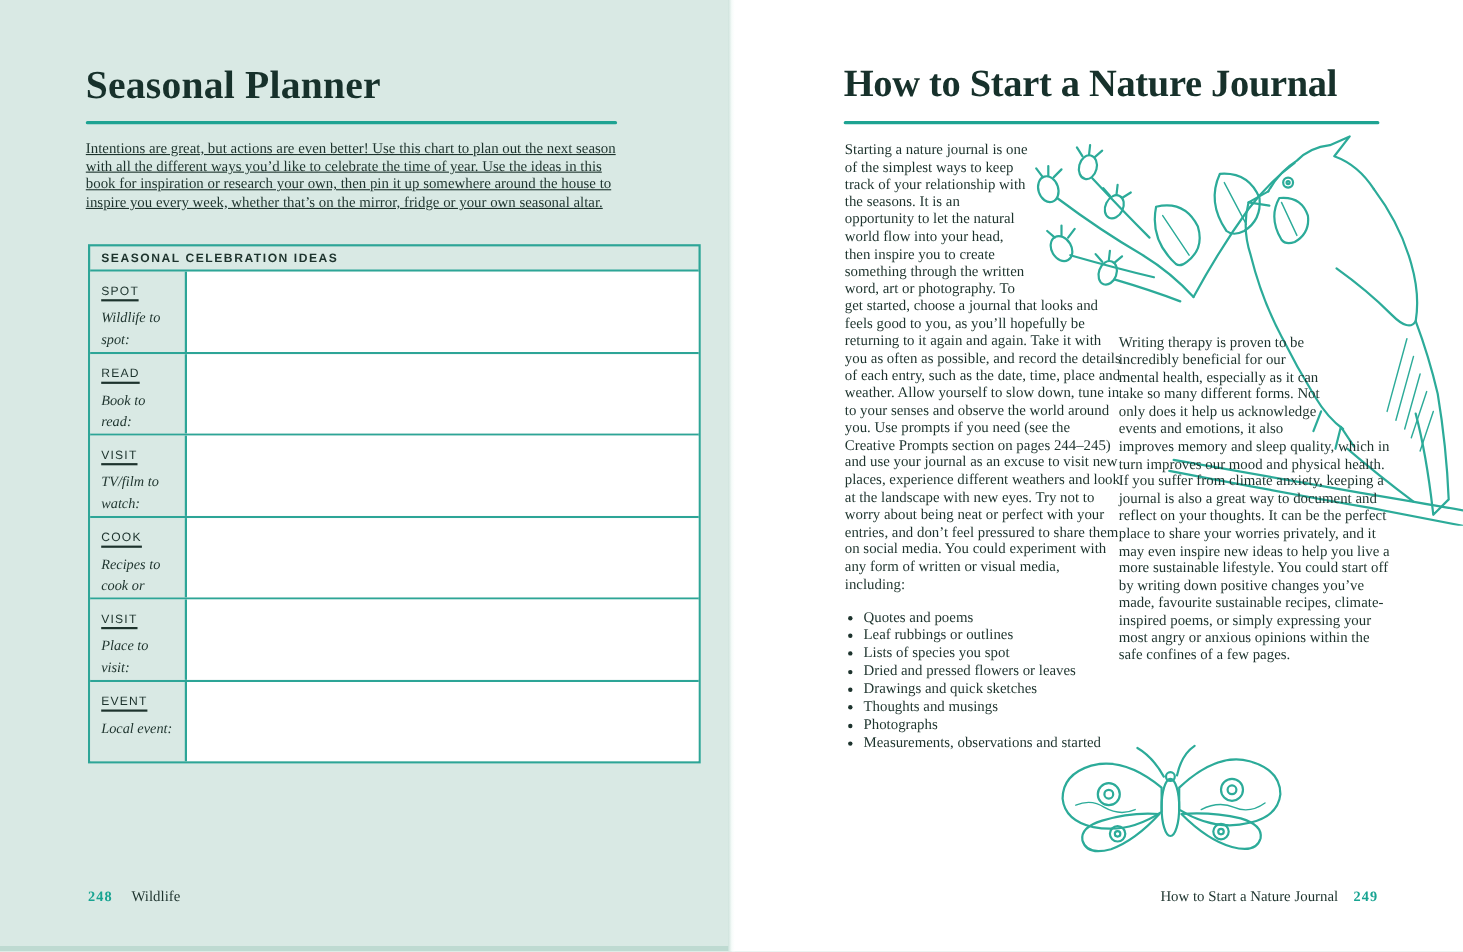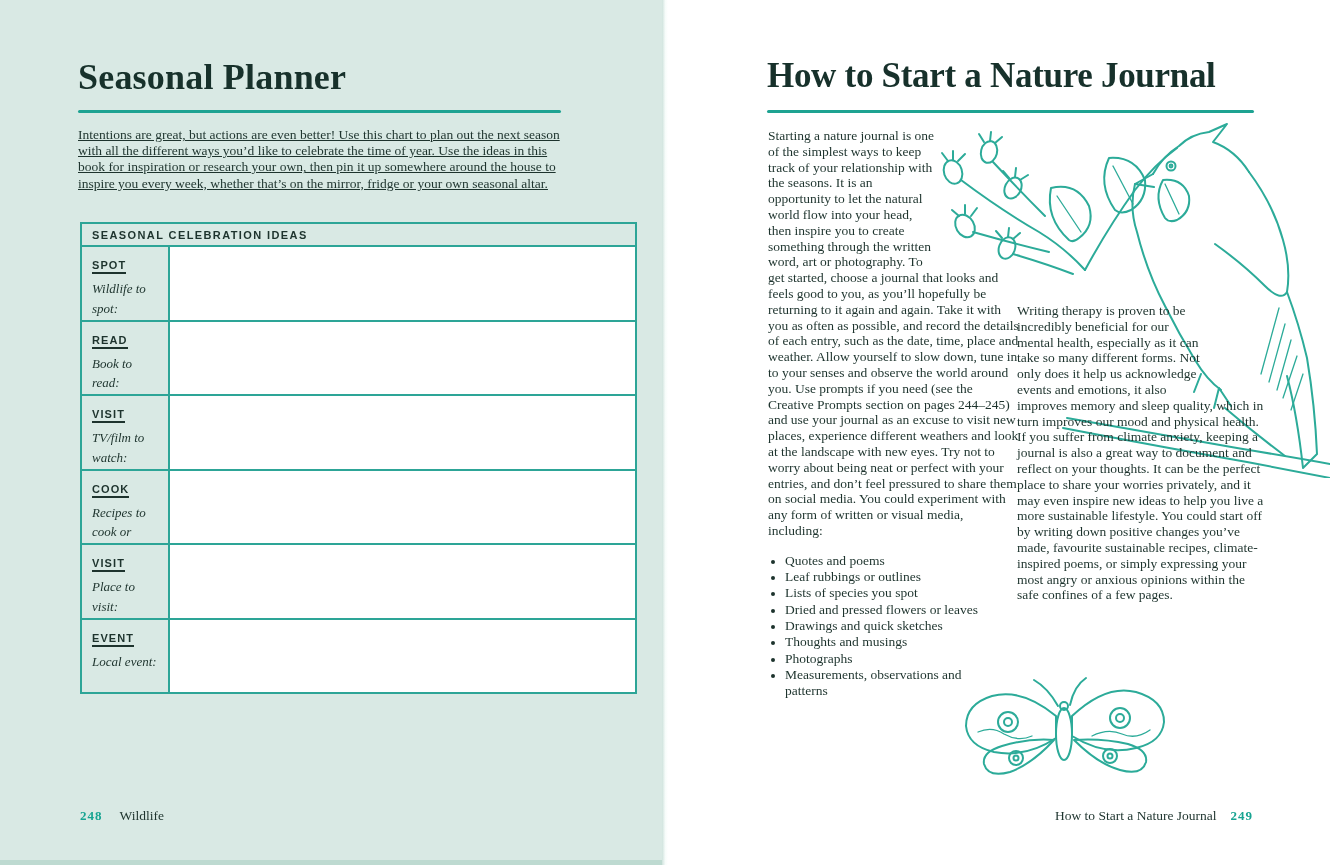--- a/index.html
+++ b/index.html
@@ -23,21 +23,21 @@
   .planner-table { position:absolute; left:80px; top:222px; width:557px; border:2px solid #2da597; }
   .pt-header { height:23px; display:flex; align-items:center; padding-left:10px;
                border-bottom:2px solid #2da597;
                font-family:"Liberation Sans","DejaVu Sans",sans-serif;
                font-size:11px; font-weight:700; letter-spacing:1.4px; color:#1d332d; }
   .pt-row { display:flex; height:74.5px; border-bottom:2px solid #2da597; }
   .pt-rows .pt-row:last-child { border-bottom:none; height:72.5px; }
   .pt-label-cell { width:88px; border-right:2px solid #2da597; padding:8px 6px 0 10px; background:#d9e9e4; }
   .pt-value-cell { flex:1; background:#ffffff; }
   .pt-label { display:inline-block; font-family:"Liberation Sans","DejaVu Sans",sans-serif;
-              font-size:11px; font-weight:700; letter-spacing:1.1px; color:#1d332d;
+              font-size:11px; font-weight:400; letter-spacing:1.1px; color:#1d332d;
               border-bottom:2px solid #1d332d; padding-bottom:1px; }
   .pt-prompt { display:block; margin-top:5px; font-style:italic; font-size:13px;
                line-height:1.5; color:#1d332d; }
 
   .lp-footer { position:absolute; left:80px; top:806px; }
   .page-num  { color:#18a492; font-weight:700; font-size:13px; letter-spacing:1px; }
   .footer-label { color:#1d332d; font-size:13.5px; margin-left:13px; }
 
   
   .rp-title { position:absolute; left:102px; top:56px; font-size:35px; font-weight:700;
@@ -211,21 +211,21 @@
         <li>Lists of species you spot</li>
 
         <li>Dried and pressed flowers or leaves</li>
 
         <li>Drawings and quick sketches</li>
 
         <li>Thoughts and musings</li>
 
         <li>Photographs</li>
 
-        <li>Measurements, observations and patterns</li>
+        <li>Measurements, observations and started</li>
       </ul>
   </div>
 
   <div class="col2">
     <div class="wrap-spacer-2"></div>
     <p>
       <span>Writing therapy is proven to be incredibly beneficial for our mental health, especially as it can take so many different forms. Not only does it help us acknowledge events and emotions, it also improves memory and sleep quality, which in turn improves our mood and physical health. If you suffer from climate anxiety, keeping a journal is also a great way to document and reflect on your thoughts. It can be the perfect place to share your worries privately, and it may even inspire new ideas to help you live a more sustainable lifestyle. You could start off by writing down positive changes you’ve made, favourite sustainable recipes, climate-inspired poems, or simply expressing your most angry or anxious opinions within the safe confines of a few pages.</span>
     </p>
   </div>
 

